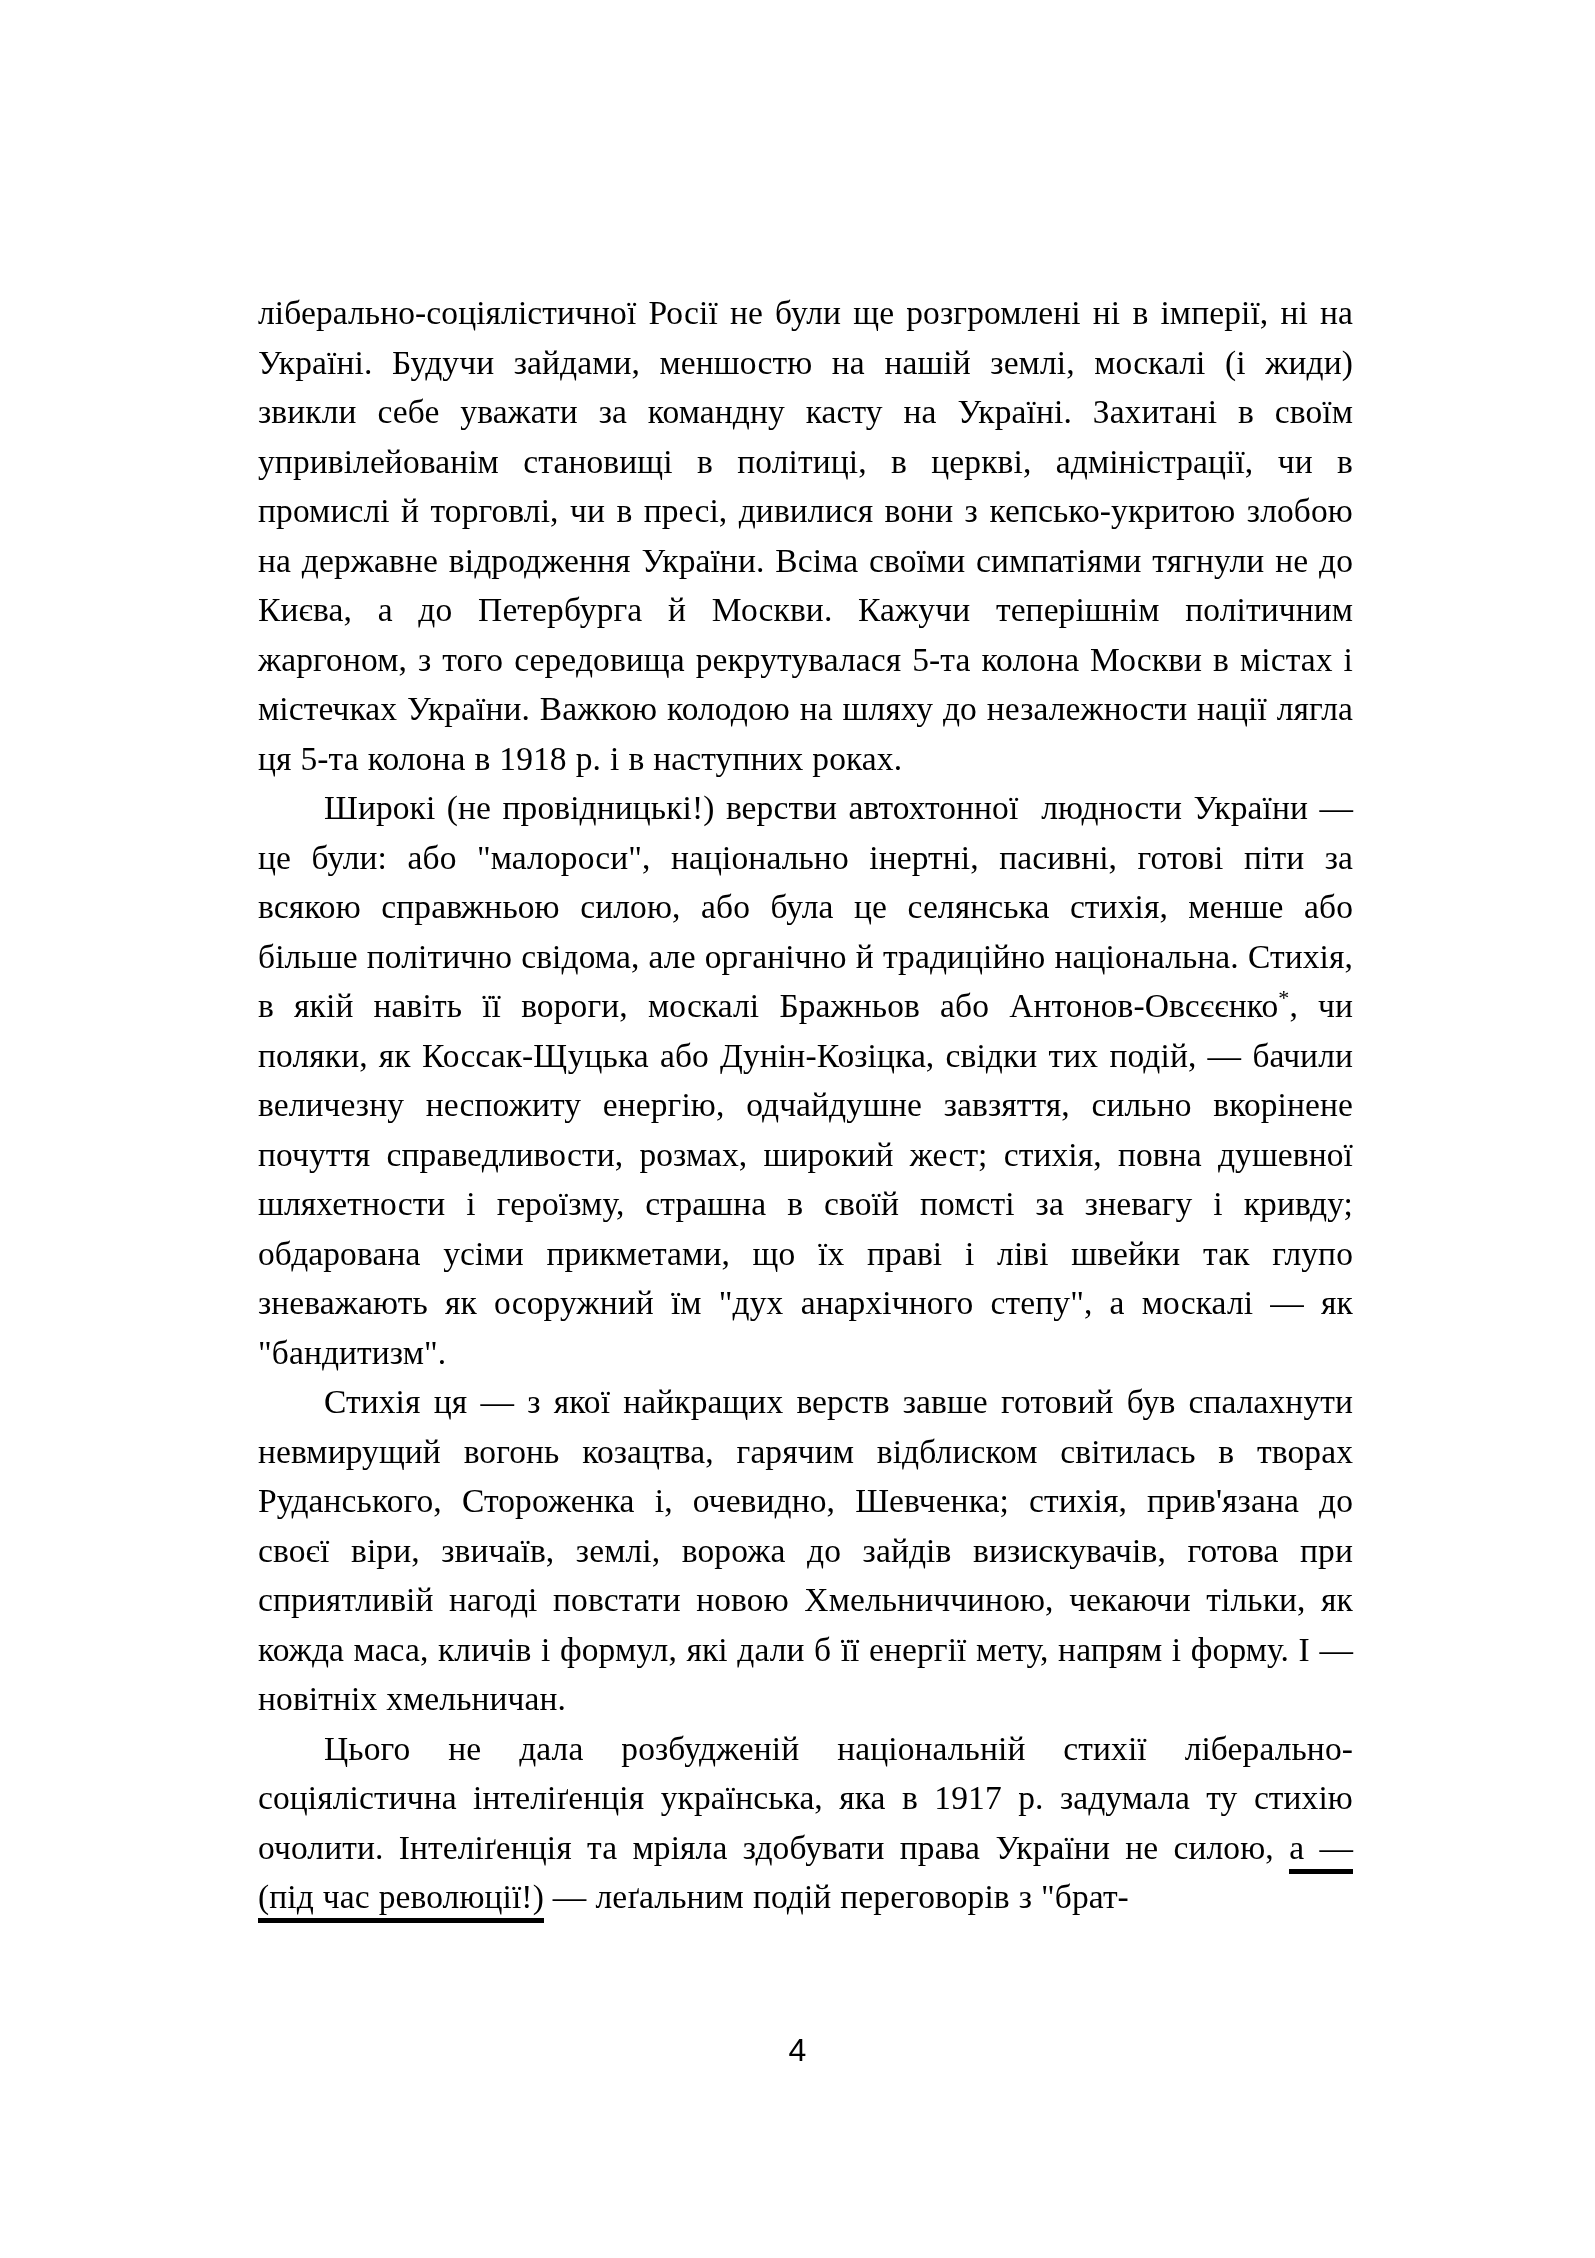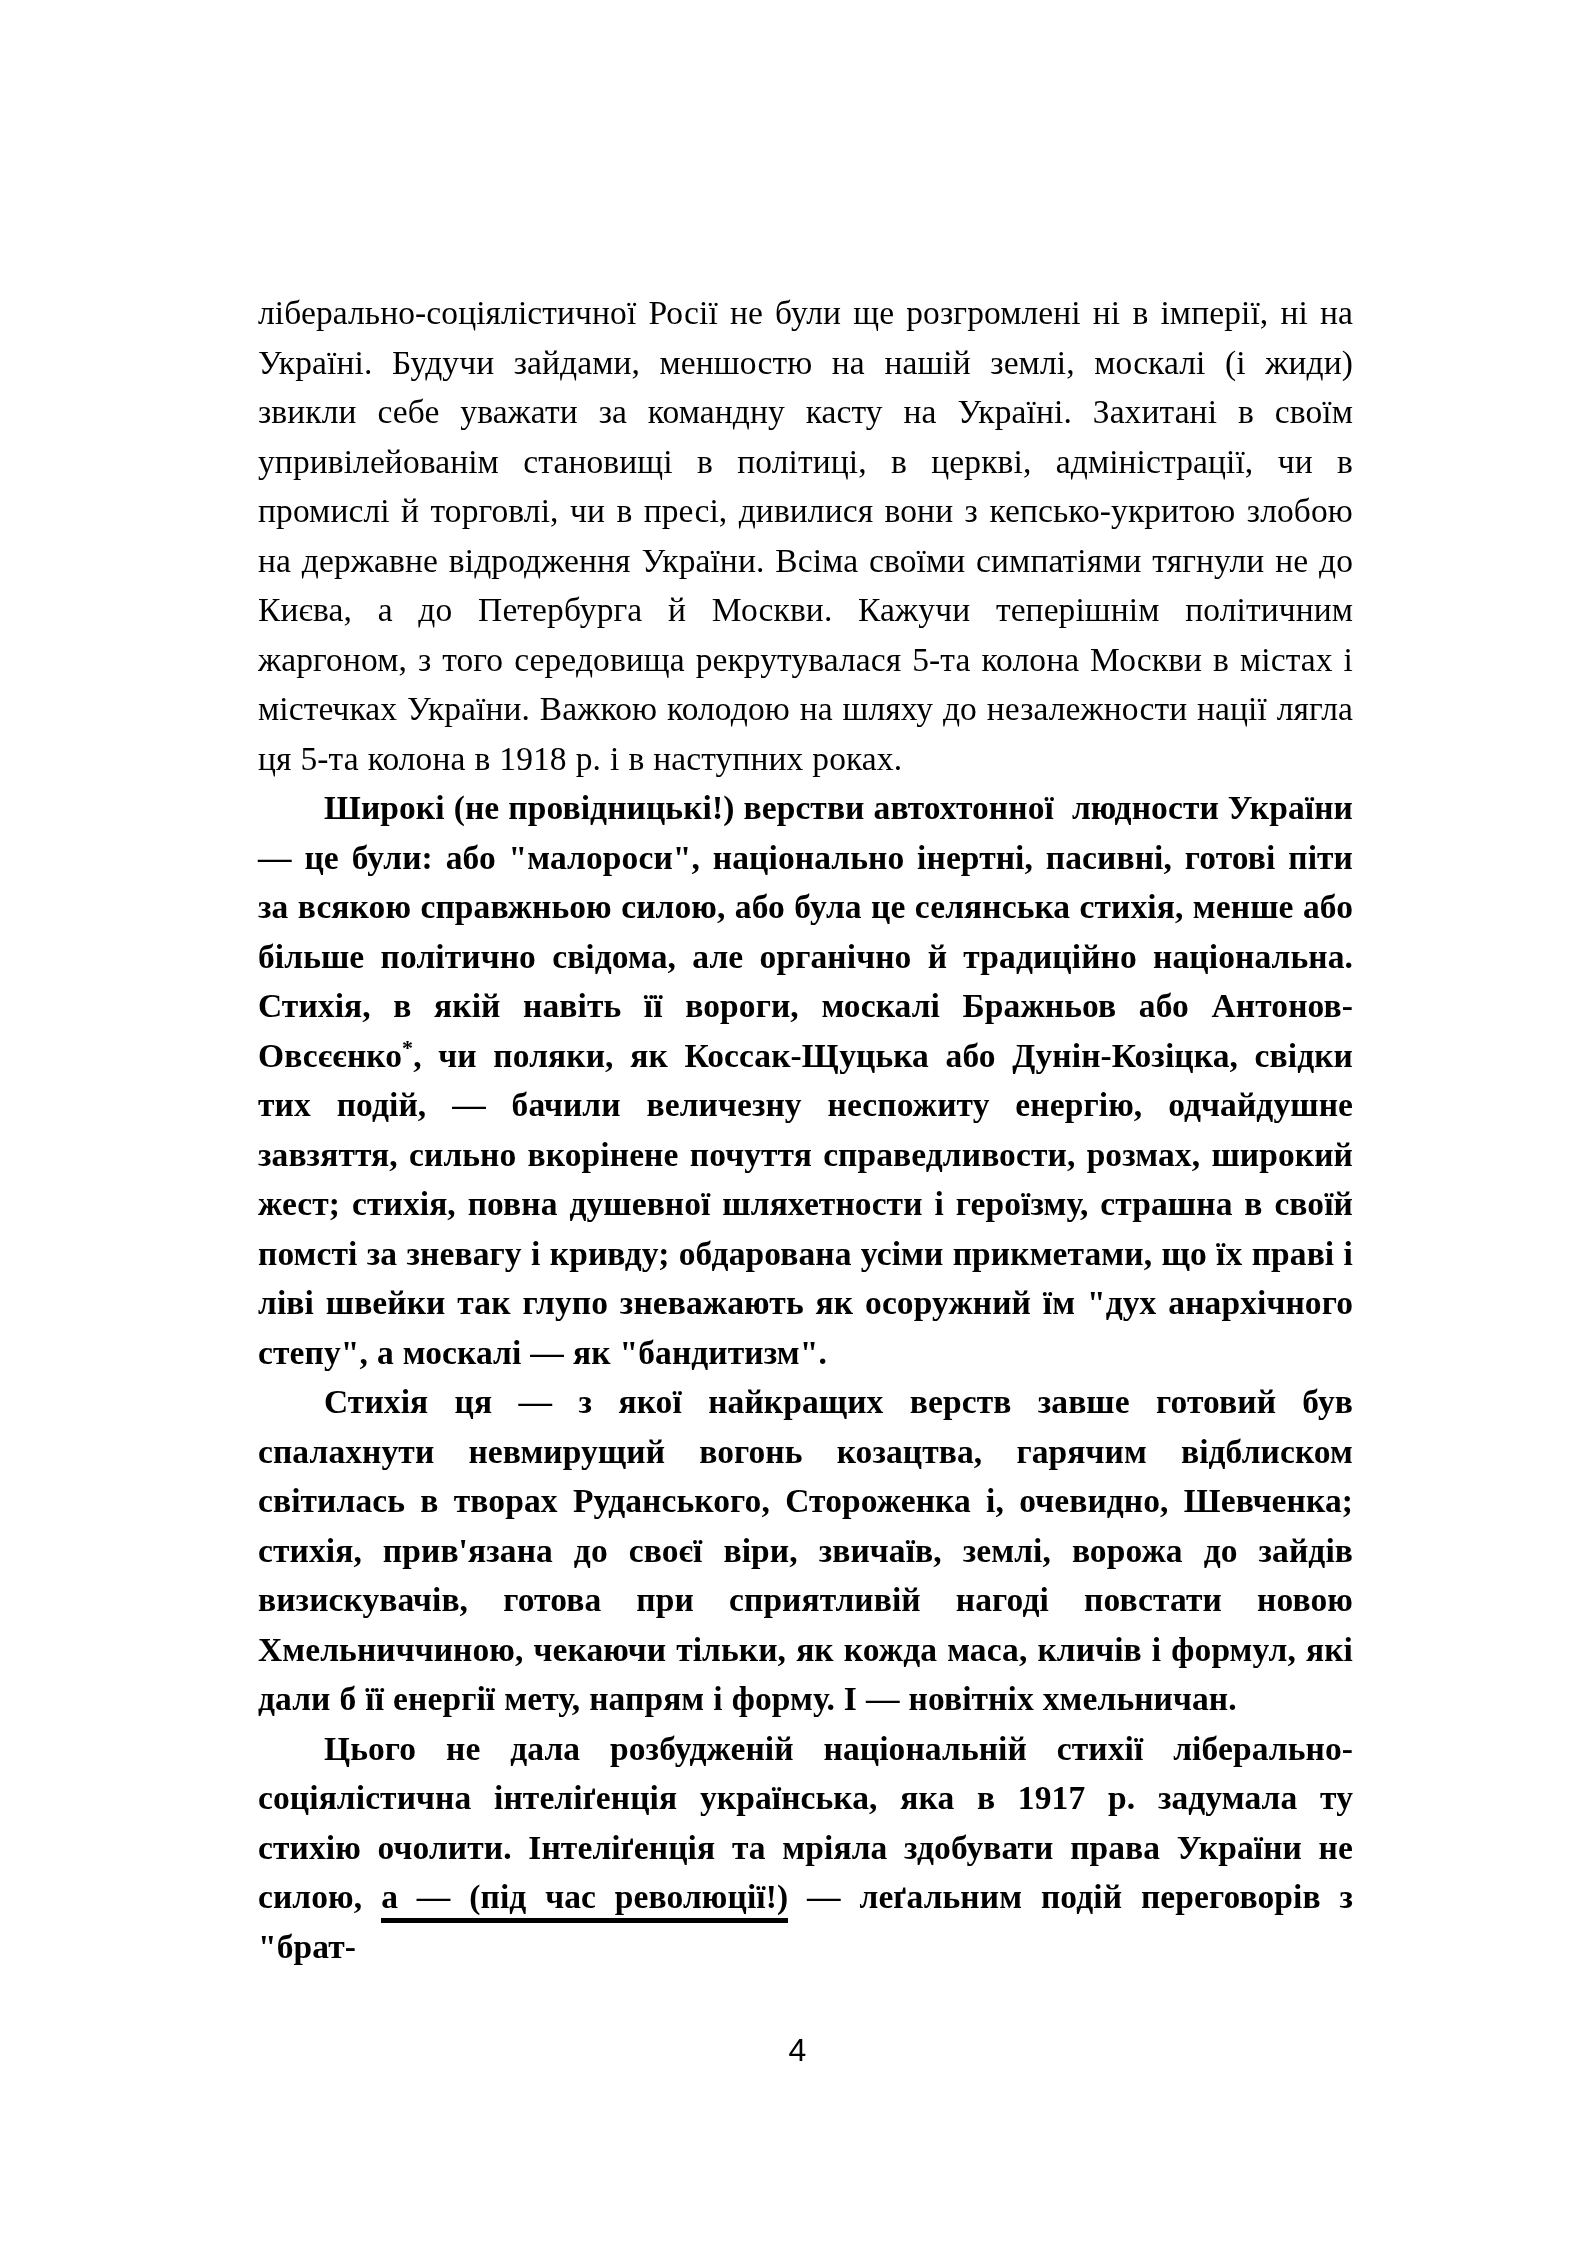--- a/index.html
+++ b/index.html
@@ -38,21 +38,20 @@
     text-align: justify;
     text-justify: inter-word;
     letter-spacing: 0.1px;
     word-spacing: 0.5px;
     -webkit-hyphens: none;
     hyphens: none;
   }
 
   .para.indent {
     text-indent: 66px;
-    font-weight: bold;
   }
 
   
   .para:after {
     content: "";
     display: inline-block;
     width: 100%;
   }
   .para.no-stretch:after { content: none; }
 

